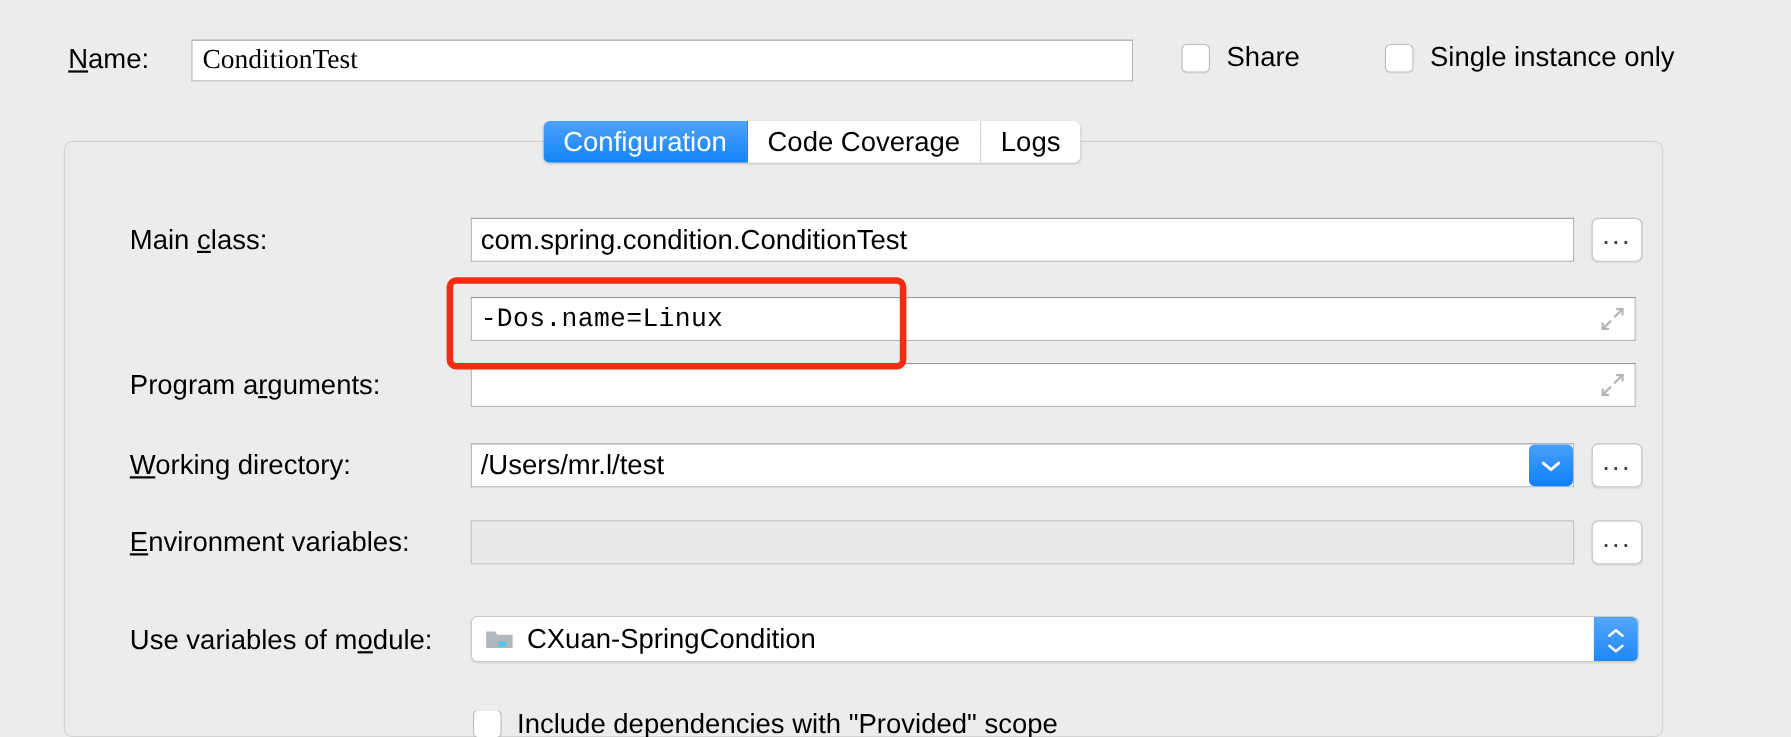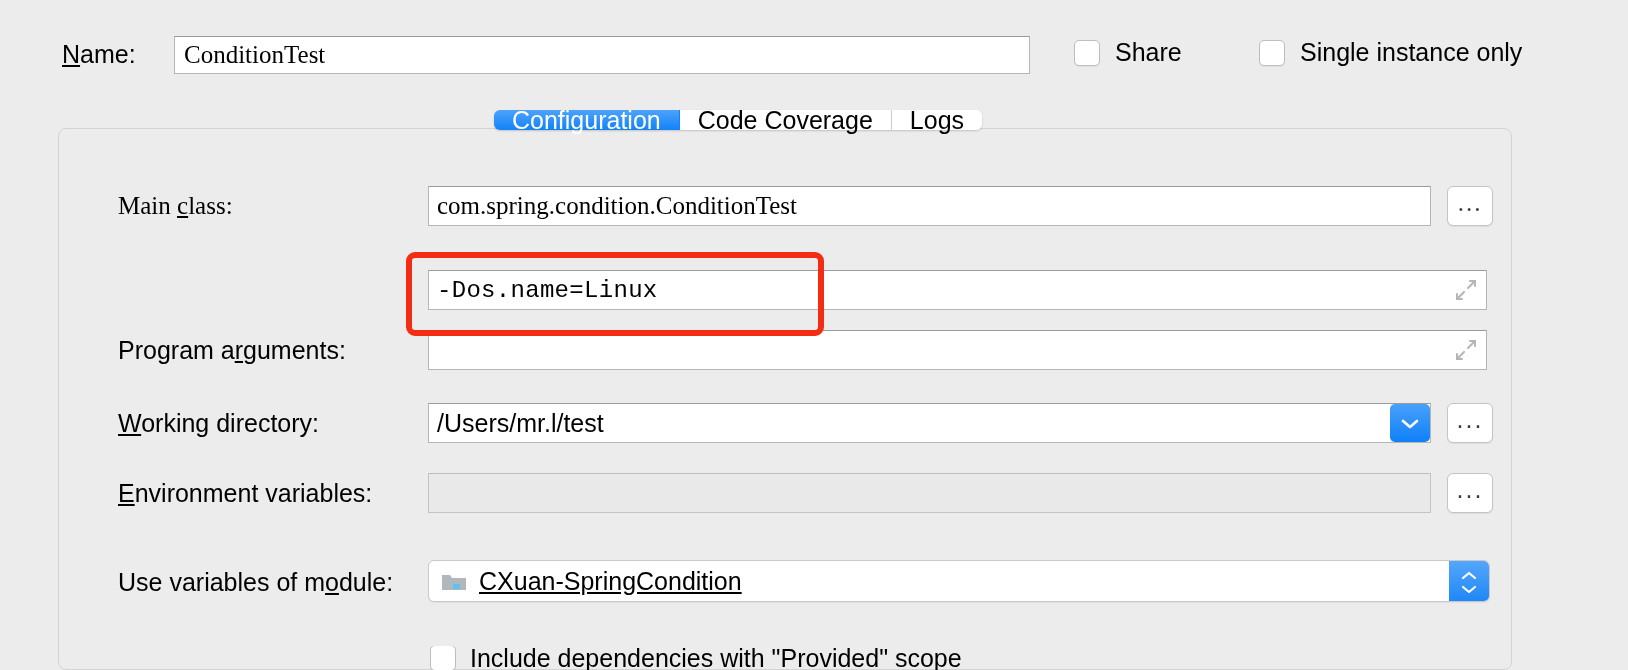--- a/index.html
+++ b/index.html
@@ -78,21 +78,21 @@
     color: #000;
     white-space: nowrap;
   }
 
   
   .tabbar {
     position: absolute;
     left: 494px; top: 110px;
     display: flex;
     align-items: stretch;
-    height: 20px;
+    height: 38px;
     z-index: 5;
     border-radius: 6px;
     box-shadow: 0 1px 2px rgba(0,0,0,0.18);
     text-align: right;
   }
   .tab {
     font-size: 25px;
     color: #000;
     background: #ffffff;
     border-right: 1px solid #cccccc;
@@ -224,21 +224,20 @@
     border: 1px solid #c9c9c9;
     border-radius: 6px;
     box-sizing: border-box;
     display: flex;
     align-items: center;
     padding-left: 12px;
     font-size: 25px;
     color: #000;
     box-shadow: 0 1px 1px rgba(0,0,0,0.06);
     overflow: hidden;
-    text-decoration: underline;
   }
   .module-icon {
     width: 26px; height: 22px;
     margin-right: 12px;
     flex: 0 0 auto;
   }
   .stepper {
     position: absolute;
     right: 0; top: 0;
     width: 40px; height: 42px;
@@ -303,21 +302,21 @@
   <div class="tabbar">
     <div class="tab active">Configuration</div>
     <div class="tab">Code Coverage</div>
     <div class="tab">Logs</div>
   </div>
 
   <div class="panel"></div>
 
   <div class="form">
 
-    <div class="row" style="top: 56px; font-family: Liberation Serif, serif;">
+    <div class="row" style="top: 68px;">
       <div class="label-cell"><span>Main </span><span class="mn">c</span><span>lass:</span></div>
       <div class="field" style="left:370px; width:1003px;">
         <span class="val">com.spring.condition.ConditionTest</span>
       </div>
       <div class="btn-browse" style="left:1389px; top:2px;">...</div>
     </div>
 
     <div class="row" style="top: 140px;">
       <div class="field" style="left:370px; width:1059px;">
         <span class="val mono">-Dos.name=Linux</span>

